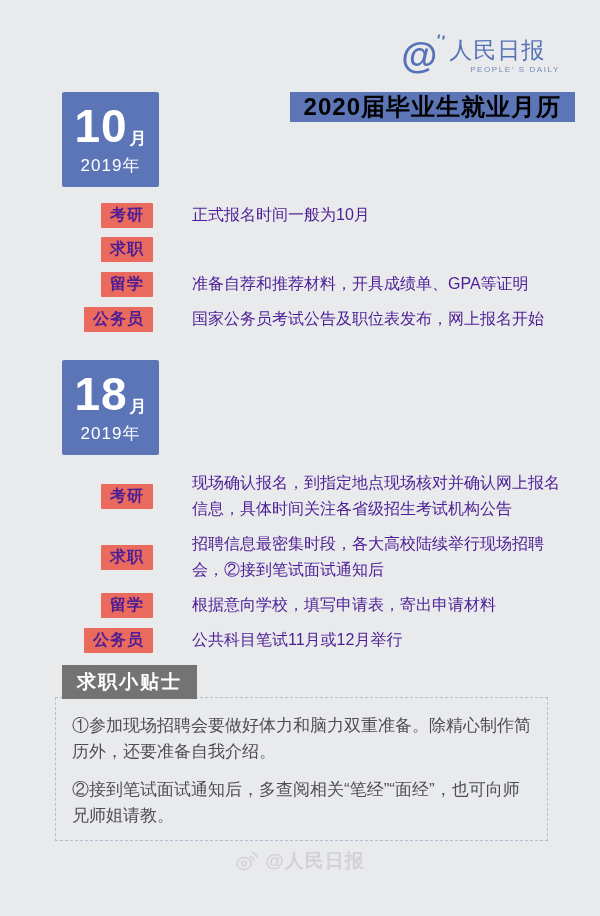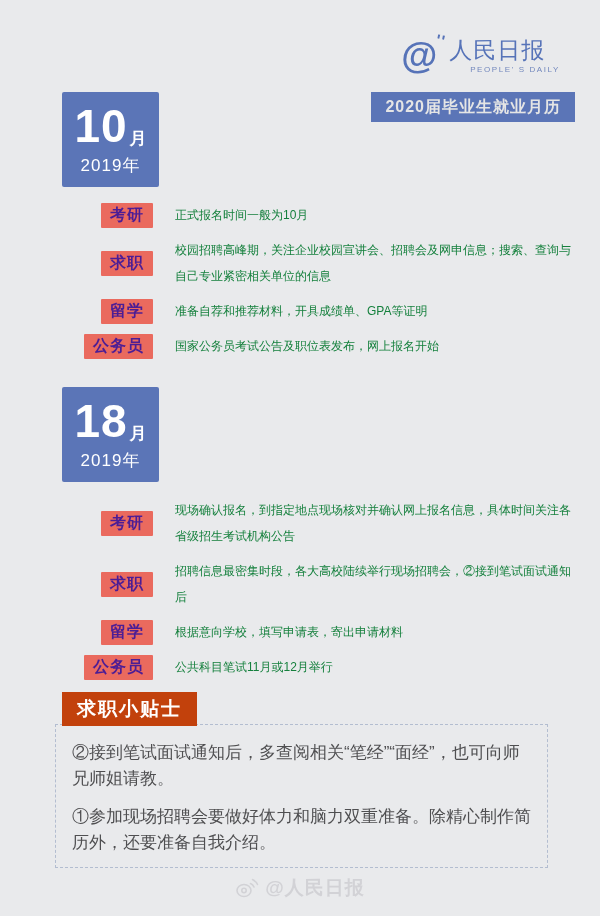--- a/index.html
+++ b/index.html
@@ -25,22 +25,22 @@
     position:absolute;top:-2px;right:-2px;
     font-size:16px;font-weight:bold;transform:rotate(12deg);
     letter-spacing:1px;color:#5673b8;
   }
   .logo .logo-text{display:flex;flex-direction:column;line-height:1;}
   .logo .cn{font-size:23px;font-weight:normal;letter-spacing:1px;}
   .logo .en{font-size:8px;letter-spacing:1.6px;margin-top:4px;color:#7388bd;padding-left:21px;}
   
   .banner{
     position:absolute;top:92px;right:25px;
-    background:#5b75b7;color:#e5e5e5;
-    font-size:16px;font-weight:bold;
+    background:#5b75b7;color:#000000;
+    font-size:24px;font-weight:bold;
     line-height:30px;padding:0 14px;
     letter-spacing:1px;
   }
   
   .month-box{
     width:97px;height:95px;
     background:#5b75b7;color:#fff;
     display:flex;flex-direction:column;
     align-items:center;justify-content:center;
     border-radius:2px;
@@ -58,30 +58,30 @@
     margin:9px 28px 0 60px;
   }
   .label-cell{width:93px;display:flex;justify-content:flex-end;flex:none;}
   .tag{
     background:#ea6a5e;color:#4c1d95;
     font-size:16px;font-weight:bold;
     padding:2px 9px;border-radius:1px;
     letter-spacing:1px;white-space:nowrap;
   }
   .row-text{
-    margin-left:22px;
-    font-size:12px;line-height:26px;
-    color:#15803d;flex:1;
+    margin-left:39px;
+    font-size:16px;line-height:26px;
+    color:#4c1d95;flex:1;
   }
   
   .tips{margin:12px 52px 0 55px;position:relative;}
   .tips-tab{
     display:inline-block;position:relative;z-index:2;
     margin:0 0 -2px 7px;
-    background:#c2410c;color:#fff;
+    background:#737373;color:#fff;
     font-size:19px;font-weight:bold;
     padding:4px 15px;letter-spacing:2px;
   }
   .tips-box{
     border:1px dashed #b3bdd0;
     padding:15px 16px 11px 16px;
   }
   .tip{font-size:17px;line-height:26px;color:#4f4f51;margin:0;}
   .tip + .tip{margin-top:12px;}
   
@@ -122,21 +122,20 @@
     <div class="row">
       <span class="label-cell">
           <span class="tag">考研</span>
         </span>
       <span class="row-text">正式报名时间一般为10月</span>
     </div>
     <div class="row">
       <span class="label-cell">
           <span class="tag">求职</span>
         </span>
-      <span class="row-text">校园招聘高峰期，关注企业校园宣讲会、招聘会及网申信息；搜索、查询与自己专业紧密相关单位的信息</span>
     </div>
     <div class="row">
       <span class="label-cell">
           <span class="tag">留学</span>
         </span>
       <span class="row-text">准备自荐和推荐材料，开具成绩单、GPA等证明</span>
     </div>
     <div class="row">
       <span class="label-cell">
           <span class="tag">公务员</span>
@@ -176,22 +175,22 @@
       <span class="label-cell">
           <span class="tag">公务员</span>
         </span>
       <span class="row-text">公共科目笔试11月或12月举行</span>
     </div>
   </div>
 
   <div class="tips">
     <div class="tips-tab">求职小贴士</div>
     <div class="tips-box">
+      <p class="tip">①参加现场招聘会要做好体力和脑力双重准备。除精心制作简历外，还要准备自我介绍。</p>
       <p class="tip">②接到笔试面试通知后，多查阅相关“笔经”“面经”，也可向师兄师姐请教。</p>
-      <p class="tip">①参加现场招聘会要做好体力和脑力双重准备。除精心制作简历外，还要准备自我介绍。</p>
     </div>
   </div>
 
   <div class="watermark">
     <svg width="24" height="22" viewBox="0 0 24 22" fill="none" stroke="#d2d2d6" stroke-width="1.6" stroke-linecap="round">
       <ellipse cx="9" cy="13.5" rx="7" ry="6"></ellipse>
       <circle cx="9" cy="13.5" r="2.2"></circle>
       <path d="M15.5 6.5 a6.5 6.5 0 0 1 3.5 3.5"></path>
       <path d="M17.5 2.5 a10.5 10.5 0 0 1 5 5"></path>
     </svg>

